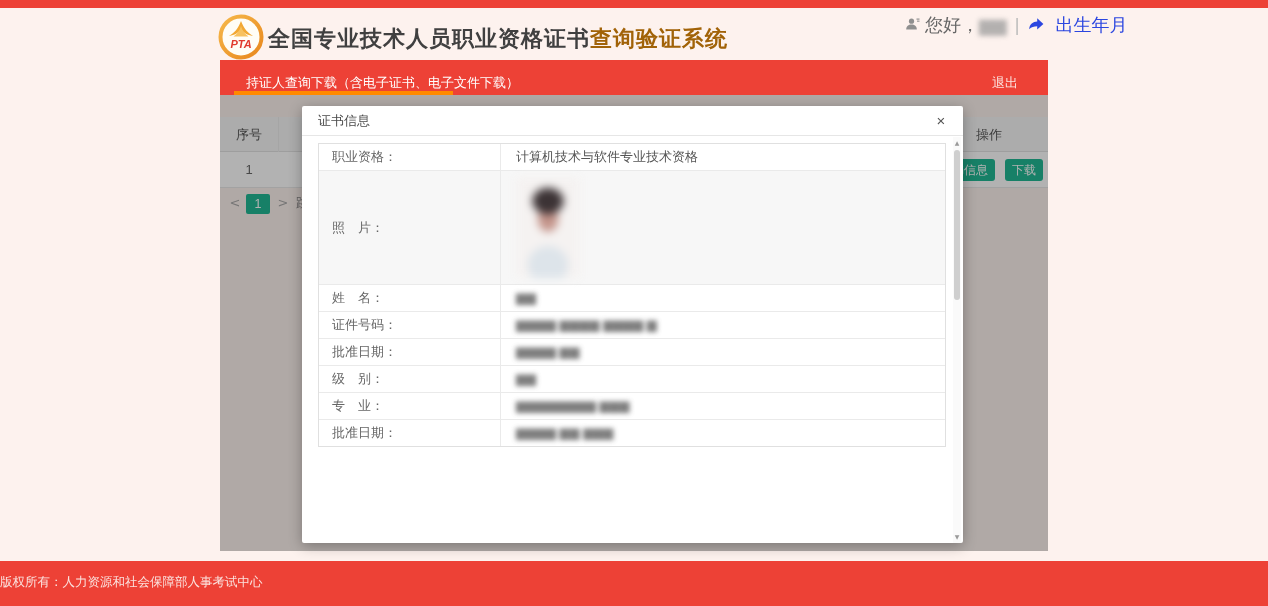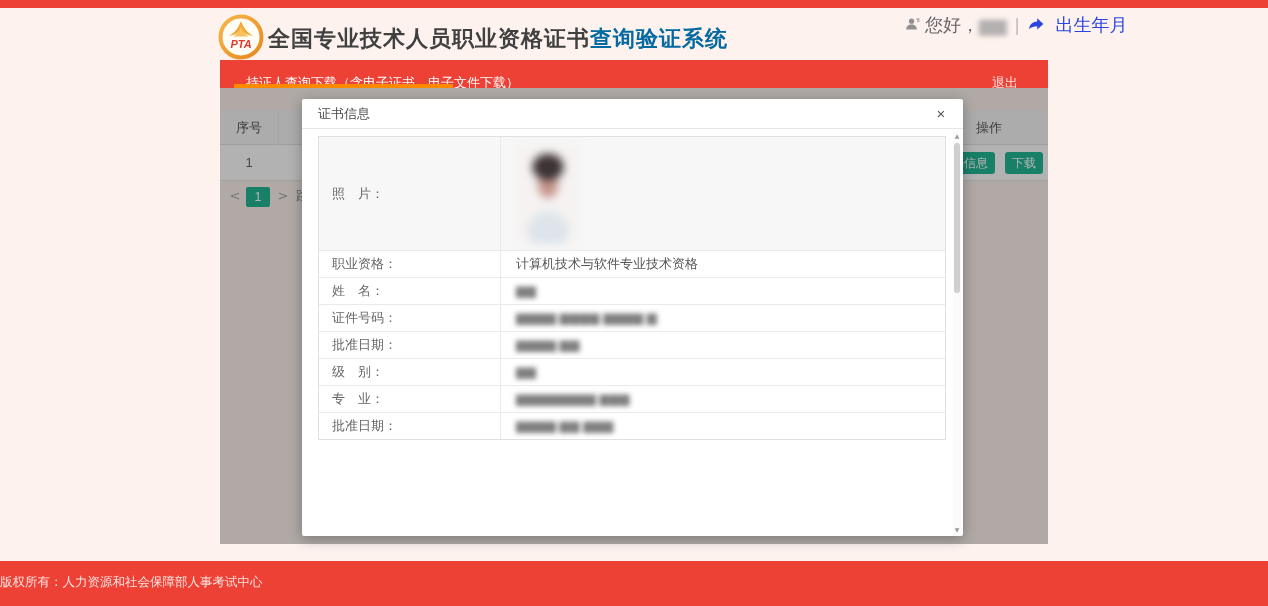--- a/index.html
+++ b/index.html
@@ -8,30 +8,30 @@
     position:relative;
     font-family:"Liberation Sans","DejaVu Sans",sans-serif;
     background:#fdf2ee;
     overflow:hidden;
   }
   .topbar { position:absolute; left:0; top:0; width:1268px; height:8px; background:#ed4136; }
 
   
   .logo { position:absolute; left:218px; top:14px; width:46px; height:46px; }
   .page-title { position:absolute; left:268px; top:24px; font-size:22px; font-weight:bold; letter-spacing:1px; color:#404040; white-space:nowrap; }
-  .page-title .accent { color:#0369a1; }
+  .page-title .accent { color:#a16207; }
   .header-right { position:absolute; left:905px; top:16px; height:18px; display:flex; align-items:center; font-size:18px; color:#666; white-space:nowrap; }
   .header-right .sep { margin:0 8px; color:#bbb; }
   .smudge { filter:blur(2.5px); opacity:.75; color:#9b9b9b; }
   .verify-link { color:#2b46e0; margin-left:5px; }
   .hdr-icon { margin-right:5px; display:inline-block; vertical-align:middle; }
 
   
   .main { position:absolute; left:220px; top:60px; width:828px; }
-  .nav { position:relative; height:28px; background:#ed4136; color:#fff;padding-left:28px; }
+  .nav { position:relative; height:35px; background:#ed4136; color:#fff;padding-left:28px; }
   .nav-tab { position:absolute; left:26px; top:0; line-height:45px; font-size:13px; }
   .tab-underline { position:absolute; left:14px; bottom:0; width:219px; height:4px; background:#ff8a00; }
   .logout { position:absolute; right:30px; top:0; line-height:45px; font-size:13px; color:#fce4e0; cursor:pointer; }
 
   .content { position:relative; width:828px; height:456px; background:#fdf2ee; }
 
   .panel { position:absolute; left:0; top:22px; width:828px; height:71px; background:#fff; }
   .thead { position:absolute; left:0; top:0; width:828px; height:35px; background:#f7f7f7; border-bottom:1px solid #e3e3e3; font-size:13px; color:#555; }
   .th-index { position:absolute; left:0; top:0; width:58px; text-align:center; line-height:35px; }
   .th-actions { position:absolute; left:710px; top:0; width:118px; text-align:center; line-height:35px; }
@@ -153,29 +153,29 @@
 
     <div class="overlay"></div>
 
     <div class="modal">
       <div class="modal-hd">
         <span>证书信息</span>
         <span class="modal-x">×</span>
       </div>
       <div class="modal-bd">
         <div class="m-table">
+          <div class="m-row">
+            <div class="m-label">职业资格：</div>
+            <div class="m-value">计算机技术与软件专业技术资格</div>
+          </div>
           <div class="m-row row-photo">
             <div class="m-label">照　片：</div>
             <div class="m-value">
               <div class="photo"></div>
             </div>
-          </div>
-          <div class="m-row">
-            <div class="m-label">职业资格：</div>
-            <div class="m-value">计算机技术与软件专业技术资格</div>
           </div>
           <div class="m-row">
             <div class="m-label">姓　名：</div>
             <div class="m-value smudge">▆▆</div>
           </div>
           <div class="m-row">
             <div class="m-label">证件号码：</div>
             <div class="m-value smudge">▆▆▆▆ ▆▆▆▆ ▆▆▆▆ ▆</div>
           </div>
           <div class="m-row">

